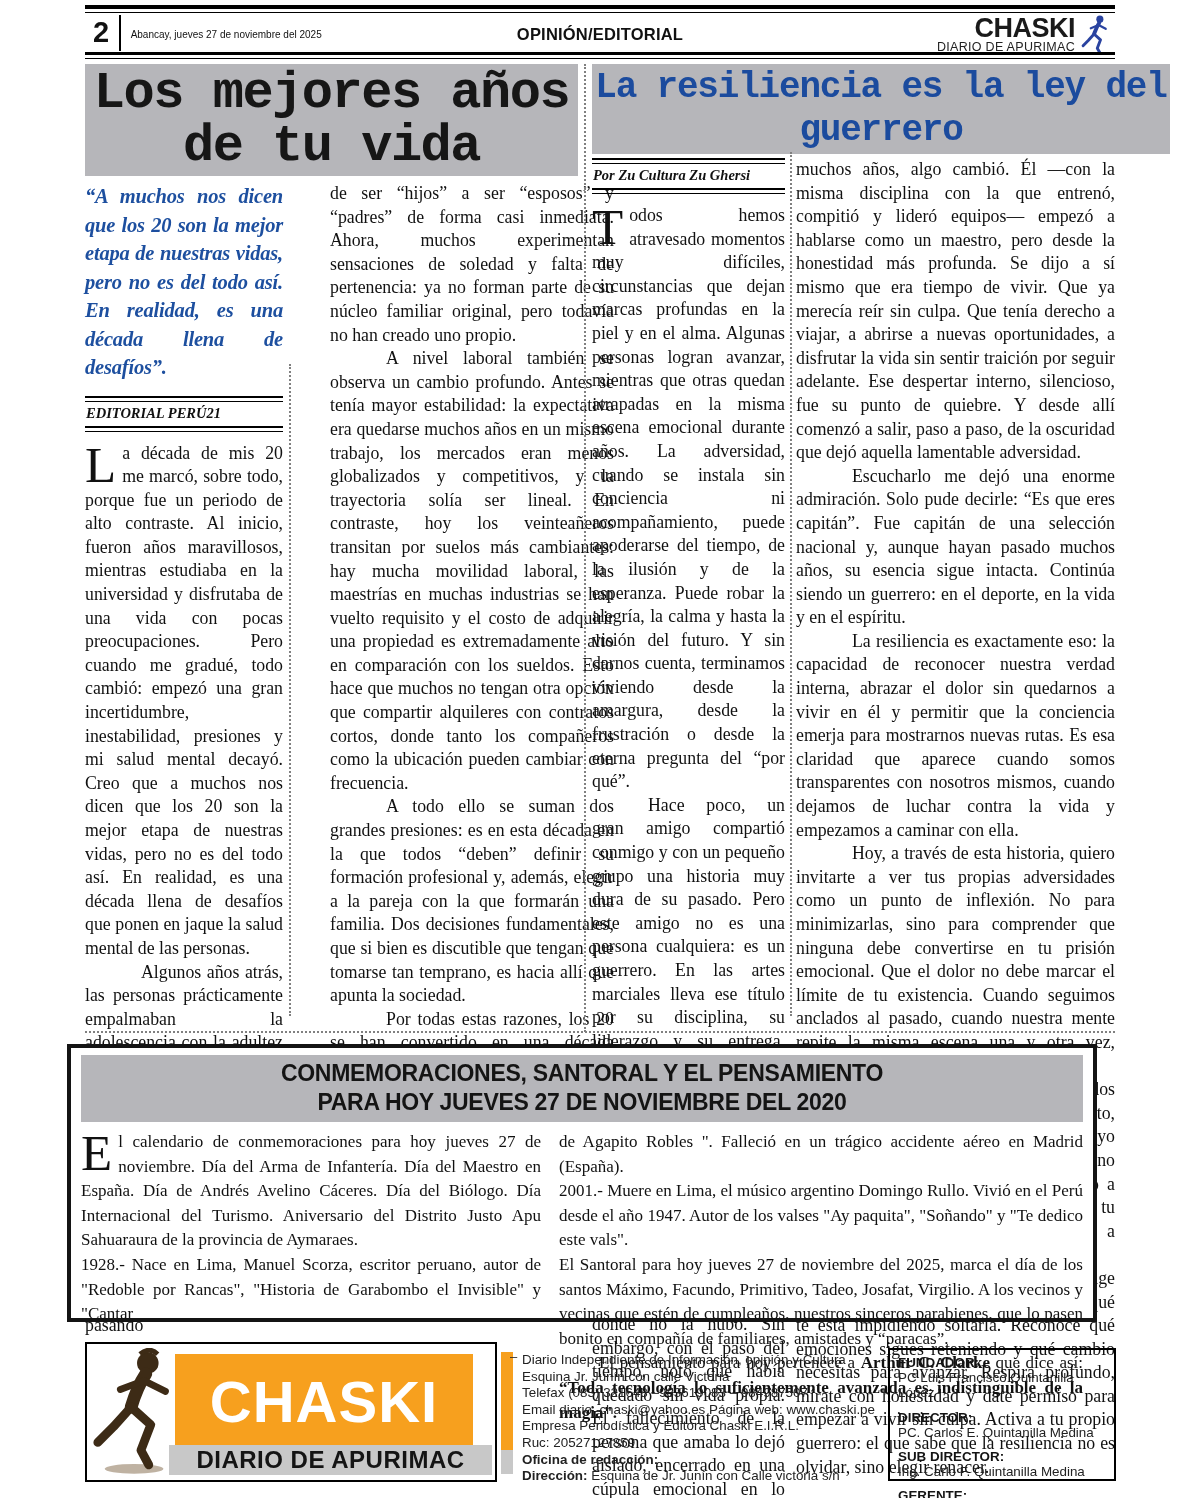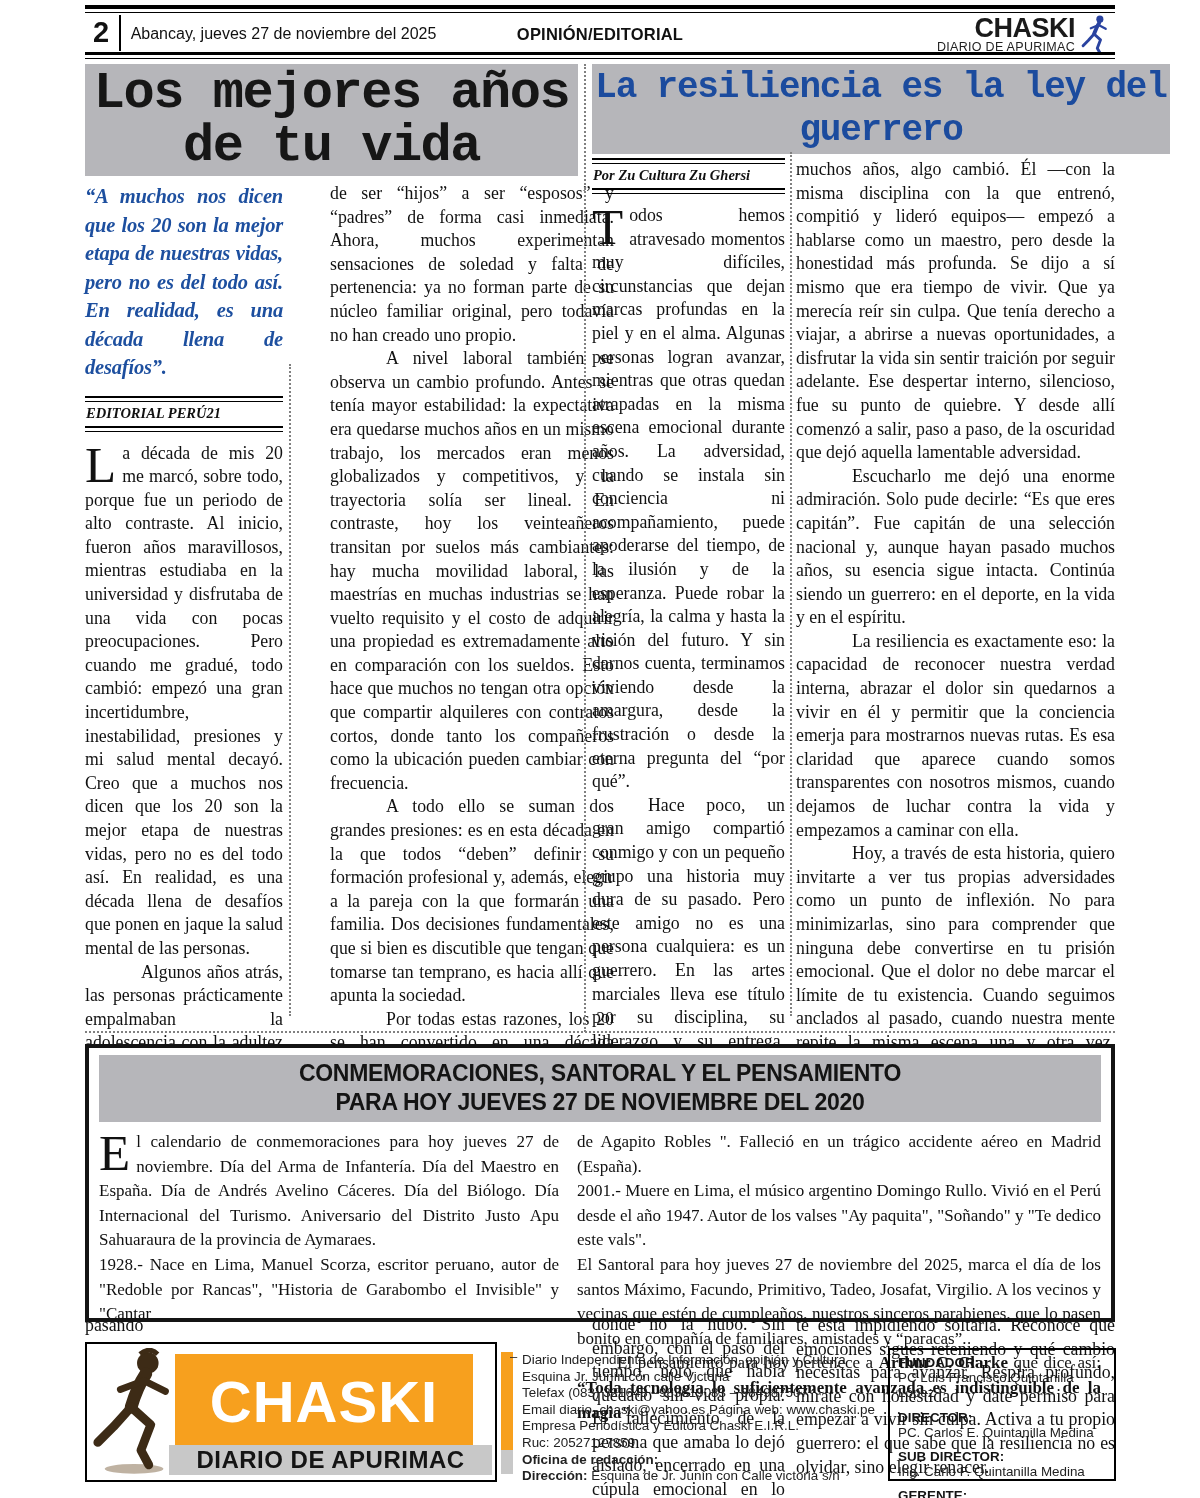--- a/index.html
+++ b/index.html
@@ -8,21 +8,21 @@
           font-family:"Liberation Serif", serif; color:#111; overflow:hidden; }
 
   
   .masthead { position:absolute; left:85px; width:1030px; top:5px; height:46px;
               border-top:4px solid #000; display:flex; align-items:center; }
   .mast-thin { position:absolute; left:85px; width:1030px; top:12px; border-top:1.5px solid #000; }
   .mast-botA { position:absolute; left:85px; width:1030px; top:52px; border-top:3.5px solid #000; }
   .mast-botB { position:absolute; left:85px; width:1030px; top:58px; border-top:1px solid #000; }
   .pagenum { font-family:"Liberation Sans",sans-serif; font-weight:bold; font-size:29px; padding:4px 10px 0 8px; }
   .mast-vrule { width:1.5px; height:36px; background:#000; margin-top:6px; }
-  .dateline { font-family:"Liberation Sans",sans-serif; font-size:16px; padding:8px 0 0 10px;text-align:center; }
+  .dateline { font-family:"Liberation Sans",sans-serif; font-size:10px; padding:8px 0 0 10px;text-align:center; }
   .section-title { position:absolute; left:0; right:0; top:16px; text-align:center;
                    font-family:"Liberation Sans",sans-serif; font-weight:bold; font-size:16.5px; letter-spacing:0.2px; }
   .mast-brand { position:absolute; right:2px; top:5px; display:flex; align-items:center; gap:4px; }
   .brand-txt { text-align:right; font-family:"Liberation Sans",sans-serif; }
   .brand-name { font-weight:bold; font-size:27px; line-height:24px; letter-spacing:-0.5px; color:#1a1a1a; }
   .brand-sub { font-size:12.5px; letter-spacing:0.3px; color:#222; }
   .mast-runner { width:34px; height:42px; color:#2a43a0; }
 
   
   .article-left  { position:absolute; left:85px;  top:64px; width:493px; }
@@ -51,21 +51,21 @@
   p.dc::first-letter { float:left; font-size:51px; line-height:40px; padding:3px 6px 0 0; }
 
   
   .vdiv { position:absolute; width:0; border-left:2px dotted #808080; }
   .vd-main  { left:584px; top:64px;  height:968px; }
   .vd-left  { left:289px; top:364px; height:652px; }
   .vd-right { left:790px; top:152px; height:864px; }
   .hdot { position:absolute; left:85px; width:1030px; top:1031px; border-top:2px dotted #808080; }
 
   
-  .conmemo { position:absolute; left:85px; top:1044px; width:1030px; height:278px;
+  .conmemo { position:absolute; left:67px; top:1044px; width:1030px; height:278px;
              border:4px solid #141414; padding:7px 10px; background:#fff; }
   .conmemo-head { background:#b6b6ba; text-align:center; padding:4px 0 5px;
                   font-family:"Liberation Sans",sans-serif; font-weight:bold; }
   .conmemo-head div { font-size:23px; line-height:29px; letter-spacing:-0.3px; color:#141414; }
   .conmemo-cols { display:flex; gap:18px; margin-top:8px; }
   .conmemo-col1 { width:460px; }
   .conmemo-col2 { flex:1; }
   .conmemo-cols p { font-size:17px; line-height:24.6px; text-align:justify; }
   .conmemo-cols p.think { text-indent:40px; }
   .conmemo-cols .b { font-weight:bold; }

